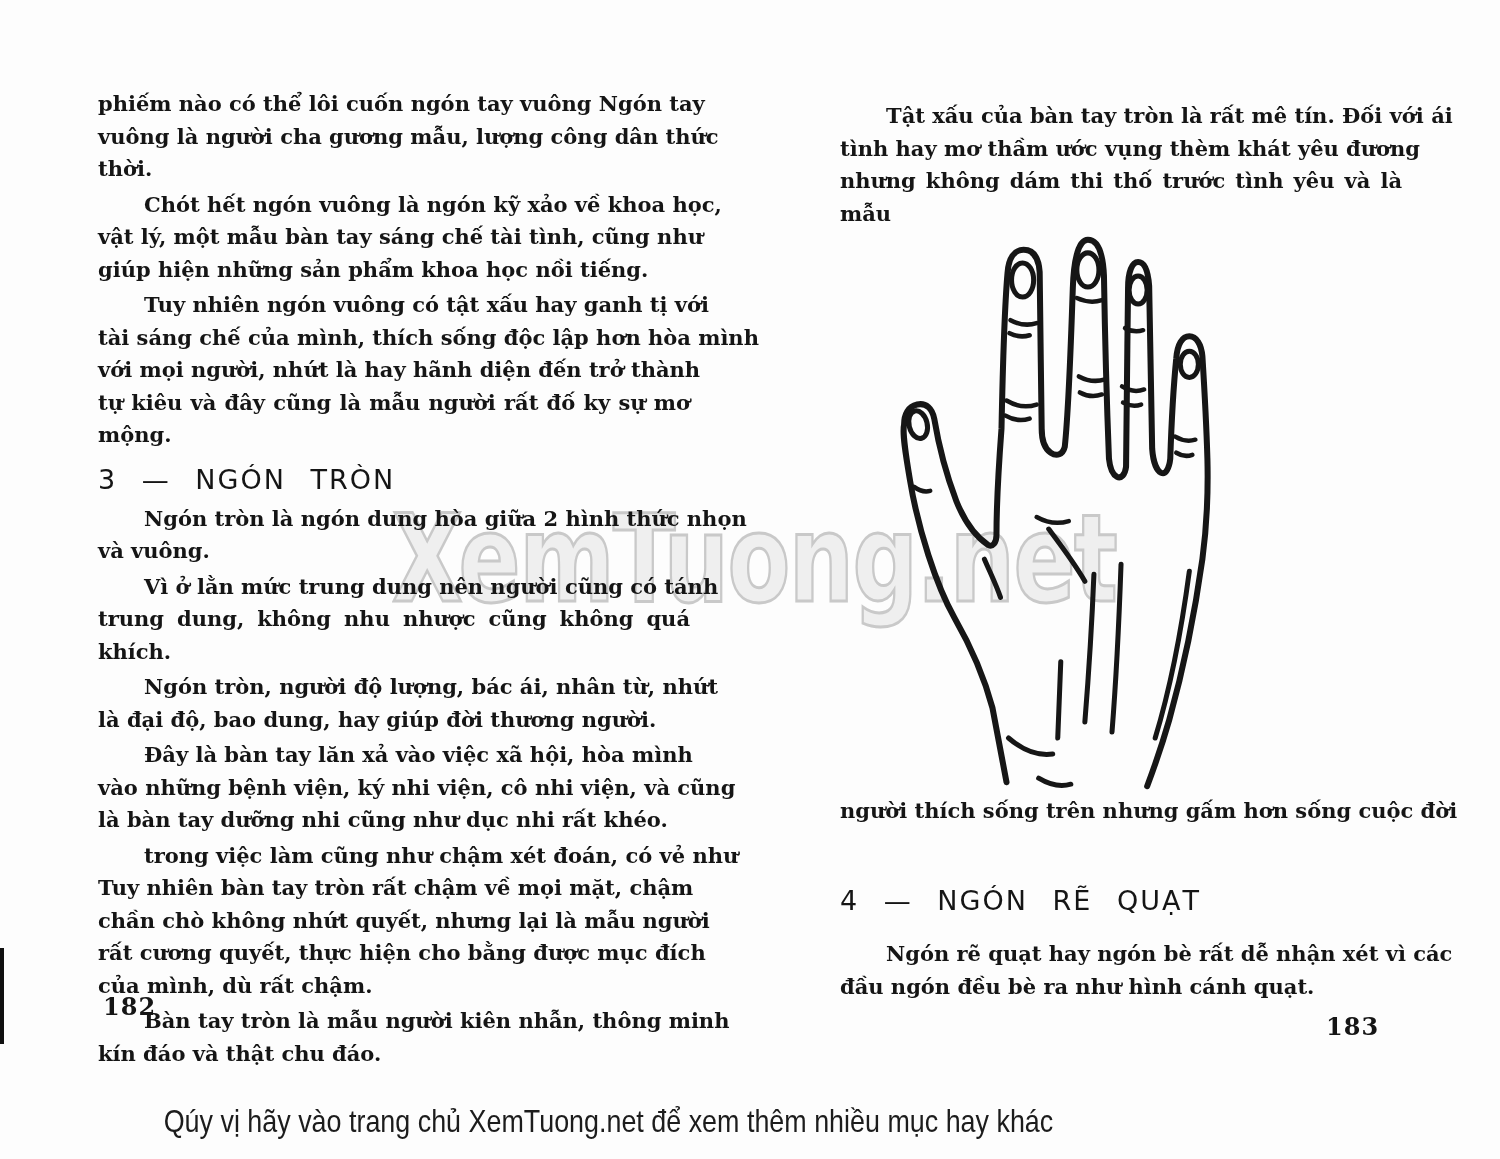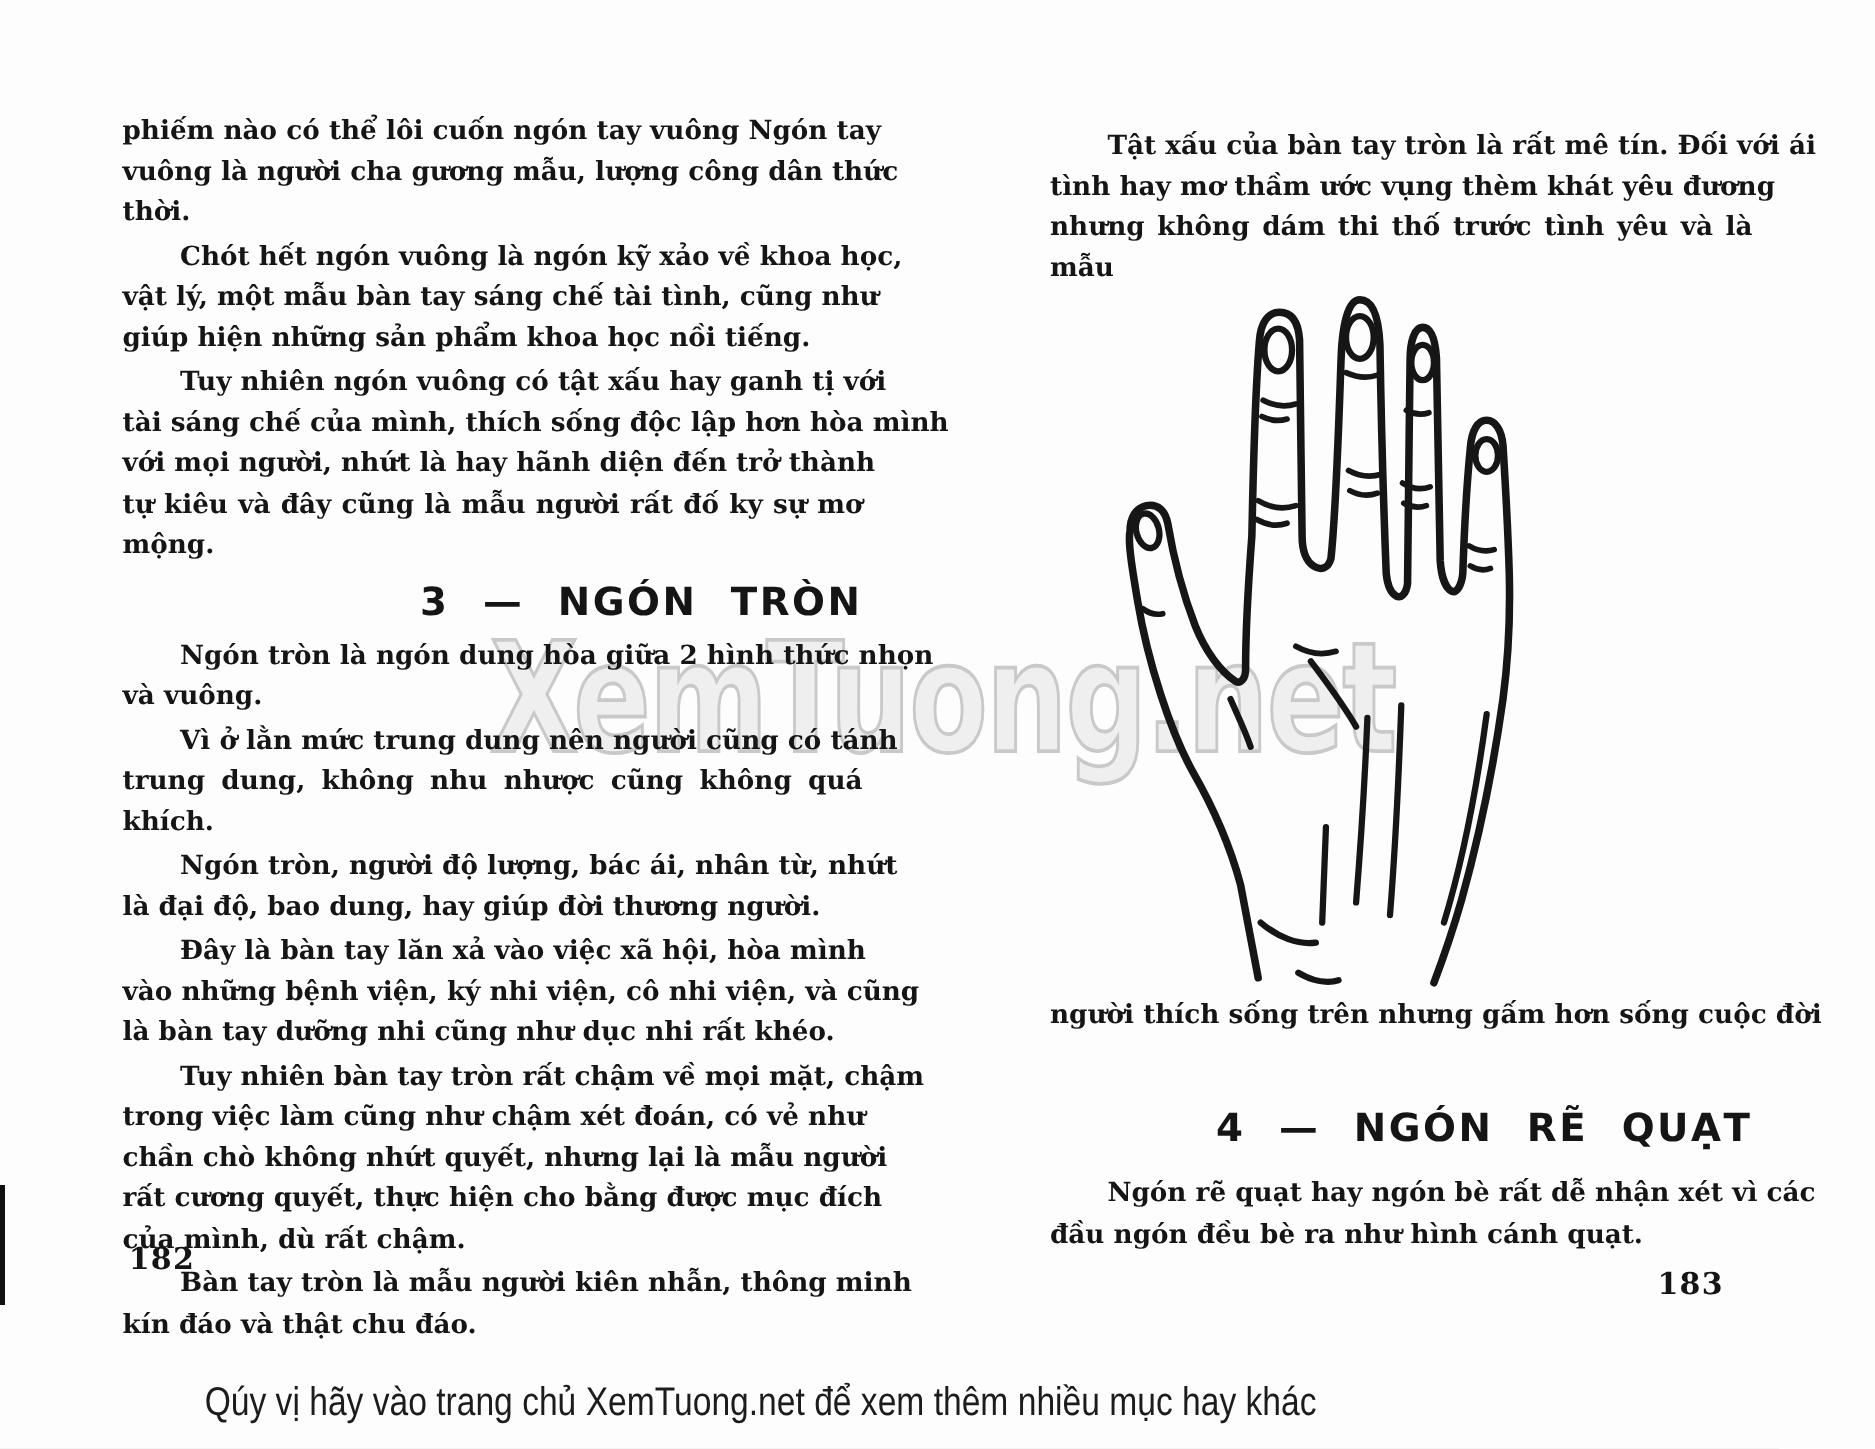--- a/index.html
+++ b/index.html
@@ -36,25 +36,25 @@
     line-height:32.5px;
     text-align:justify;
     text-align-last:justify;
     white-space:nowrap;
   }
   .line.last{text-align-last:auto;white-space:normal;}
   .para.indent .line:first-child{text-indent:46px;}
   .heading{
     margin:12px 0 8px 0;
     font-family:"DejaVu Sans", sans-serif;
-    font-weight:700;
-    font-size:31px;
+    font-weight:400;
+    font-size:27px;
     letter-spacing:2px;
     word-spacing:14px;
-    text-align:right;
+    text-align:left;
   }
   .r-block{position:absolute;z-index:2;left:840px;width:562px;font-weight:700;font-size:21px;}
   .r-p1{top:100px;}
   .r-p2{top:795px;}
   .r-h4{top:885px;}
   .r-h4 .heading{margin:0;}
   .r-p3{top:938px;}
   .pagenum{
     position:absolute;z-index:2;
     font-weight:700;font-size:24px;
@@ -134,22 +134,22 @@
     <div class="para indent">
         <div class="line">Ngón tròn, người độ lượng, bác ái, nhân từ, nhứt</div>
         <div class="line last">là đại độ, bao dung, hay giúp đời thương người.</div>
       </div>
     <div class="para indent">
         <div class="line">Đây là bàn tay lăn xả vào việc xã hội, hòa mình</div>
         <div class="line">vào những bệnh viện, ký nhi viện, cô nhi viện, và cũng</div>
         <div class="line last">là bàn tay dưỡng nhi cũng như dục nhi rất khéo.</div>
       </div>
     <div class="para indent">
+        <div class="line">trong việc làm cũng như chậm xét đoán, có vẻ như</div>
         <div class="line">Tuy nhiên bàn tay tròn rất chậm về mọi mặt, chậm</div>
-        <div class="line">trong việc làm cũng như chậm xét đoán, có vẻ như</div>
         <div class="line">chần chò không nhứt quyết, nhưng lại là mẫu người</div>
         <div class="line">rất cương quyết, thực hiện cho bằng được mục đích</div>
         <div class="line last">của mình, dù rất chậm.</div>
       </div>
     <div class="para indent">
         <div class="line">Bàn tay tròn là mẫu người kiên nhẫn, thông minh</div>
         <div class="line last">kín đáo và thật chu đáo.</div>
       </div>
   </div>
   <div class="pagenum pagenum-left">182</div>

